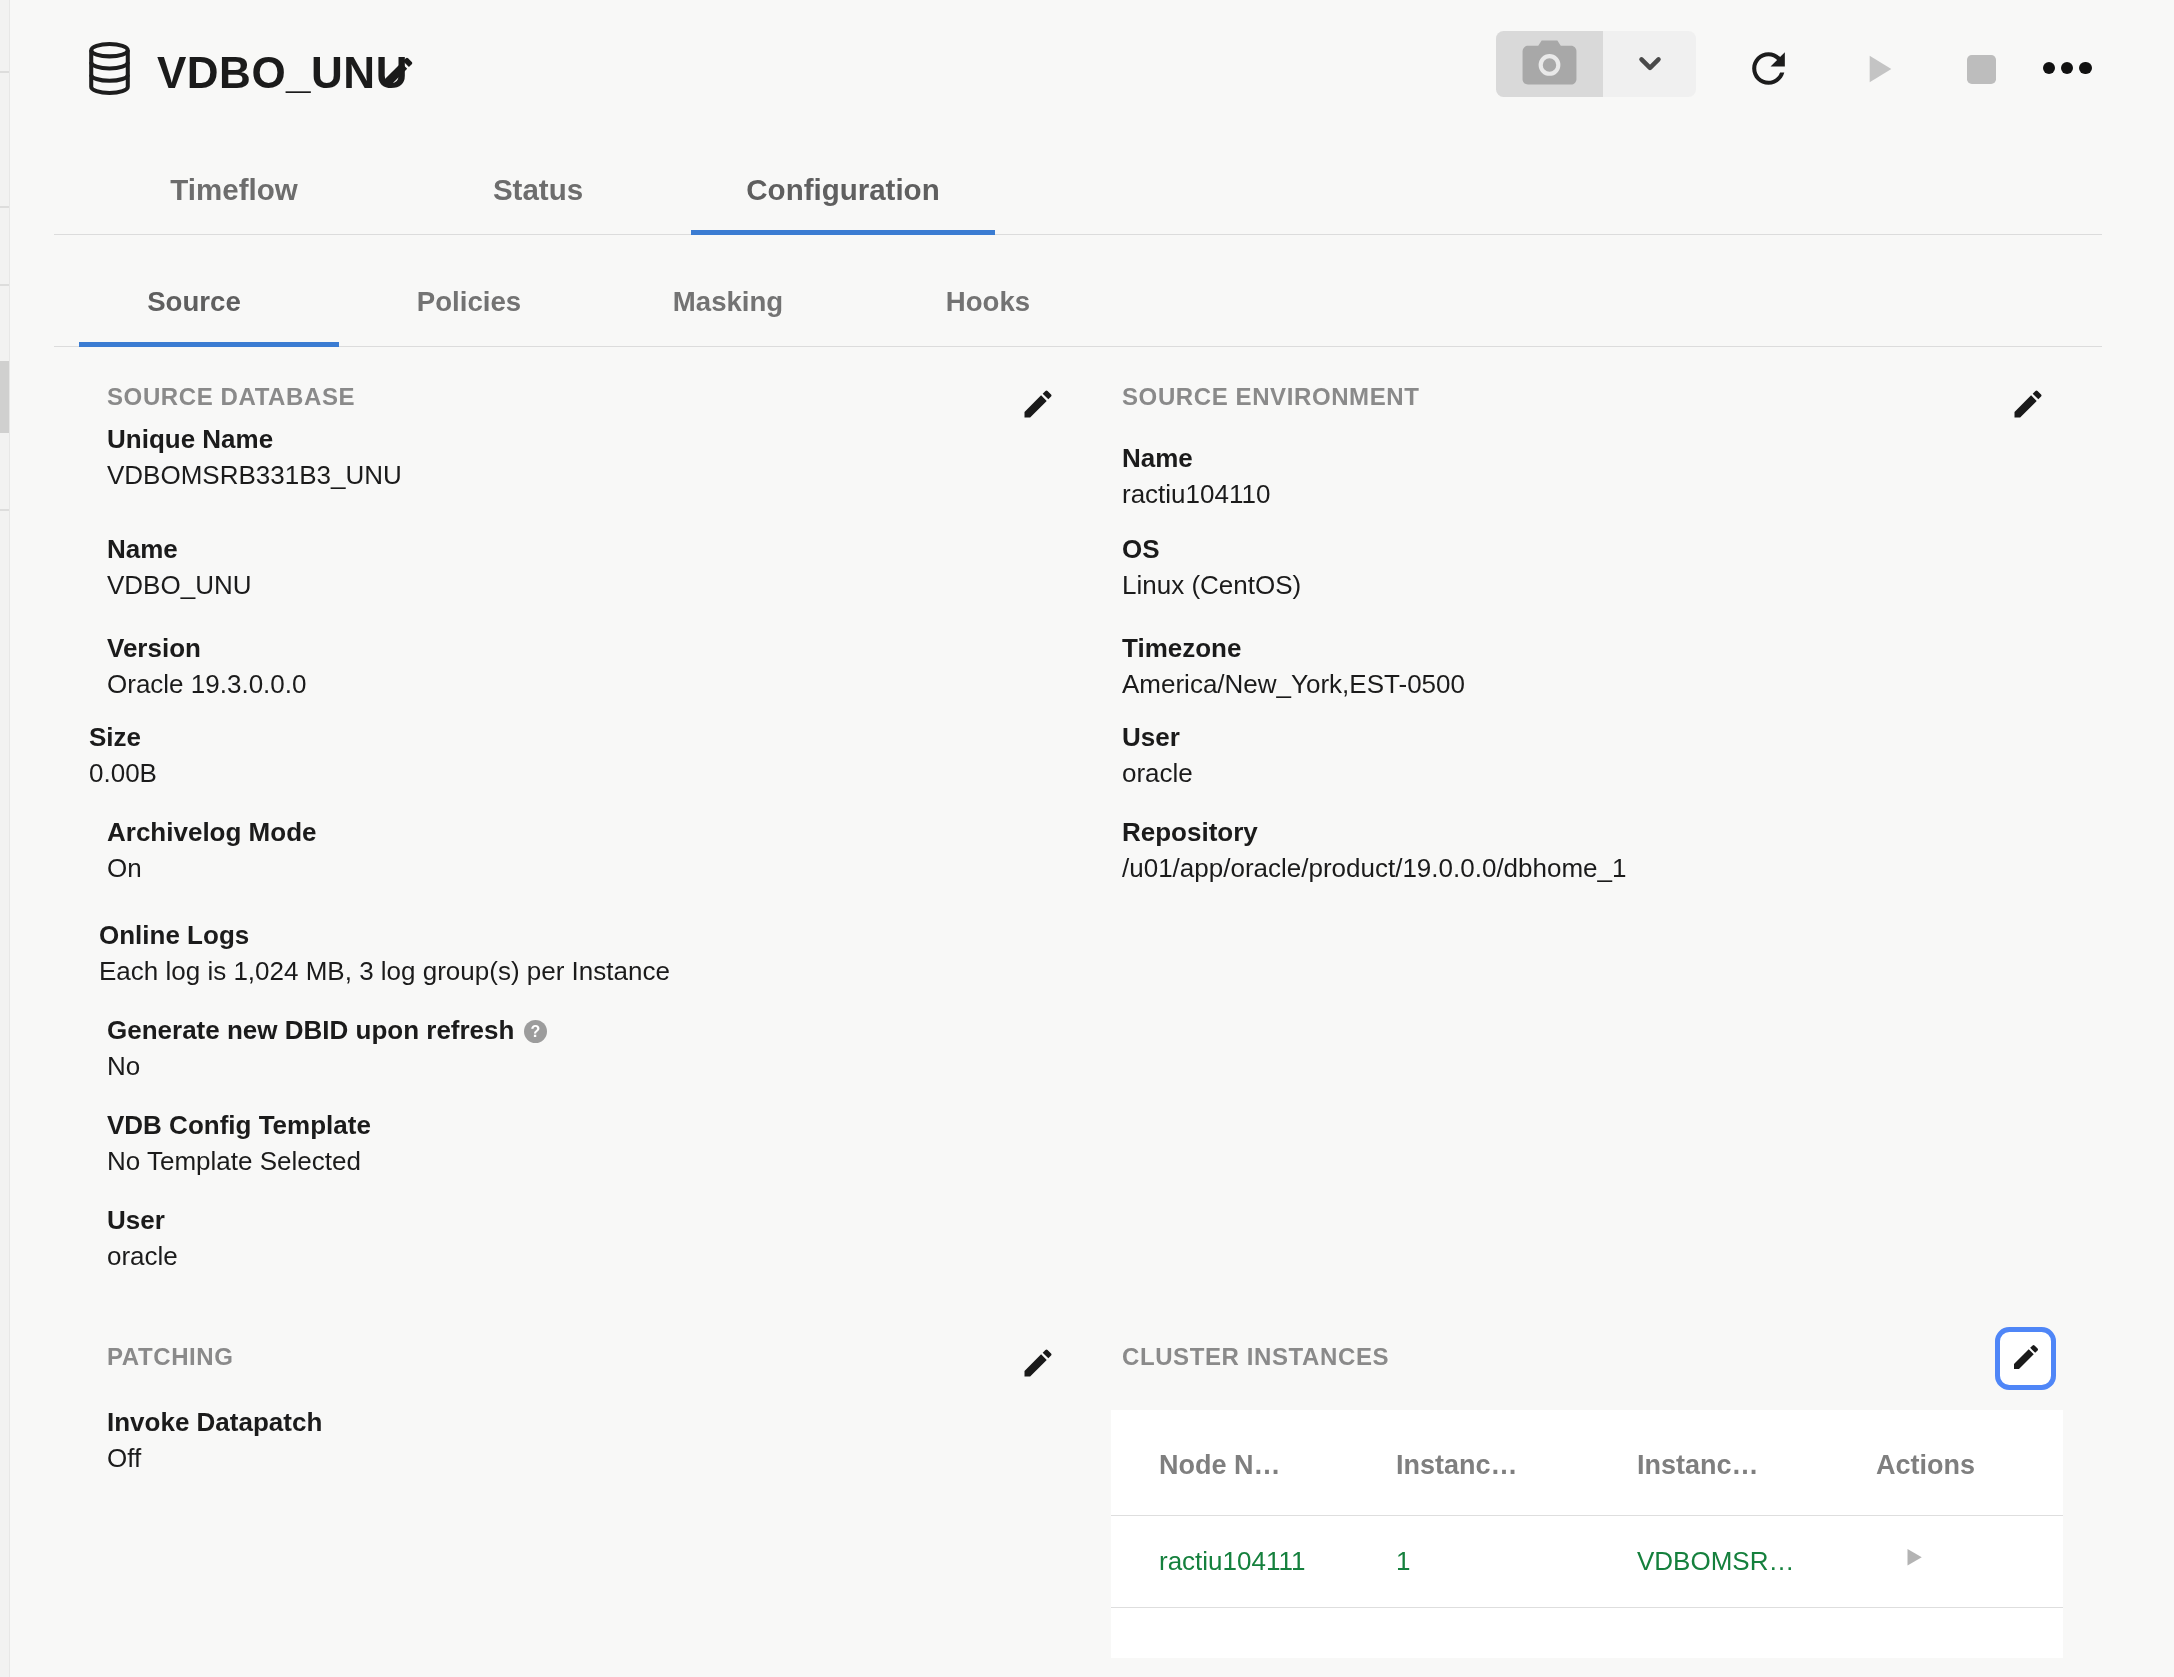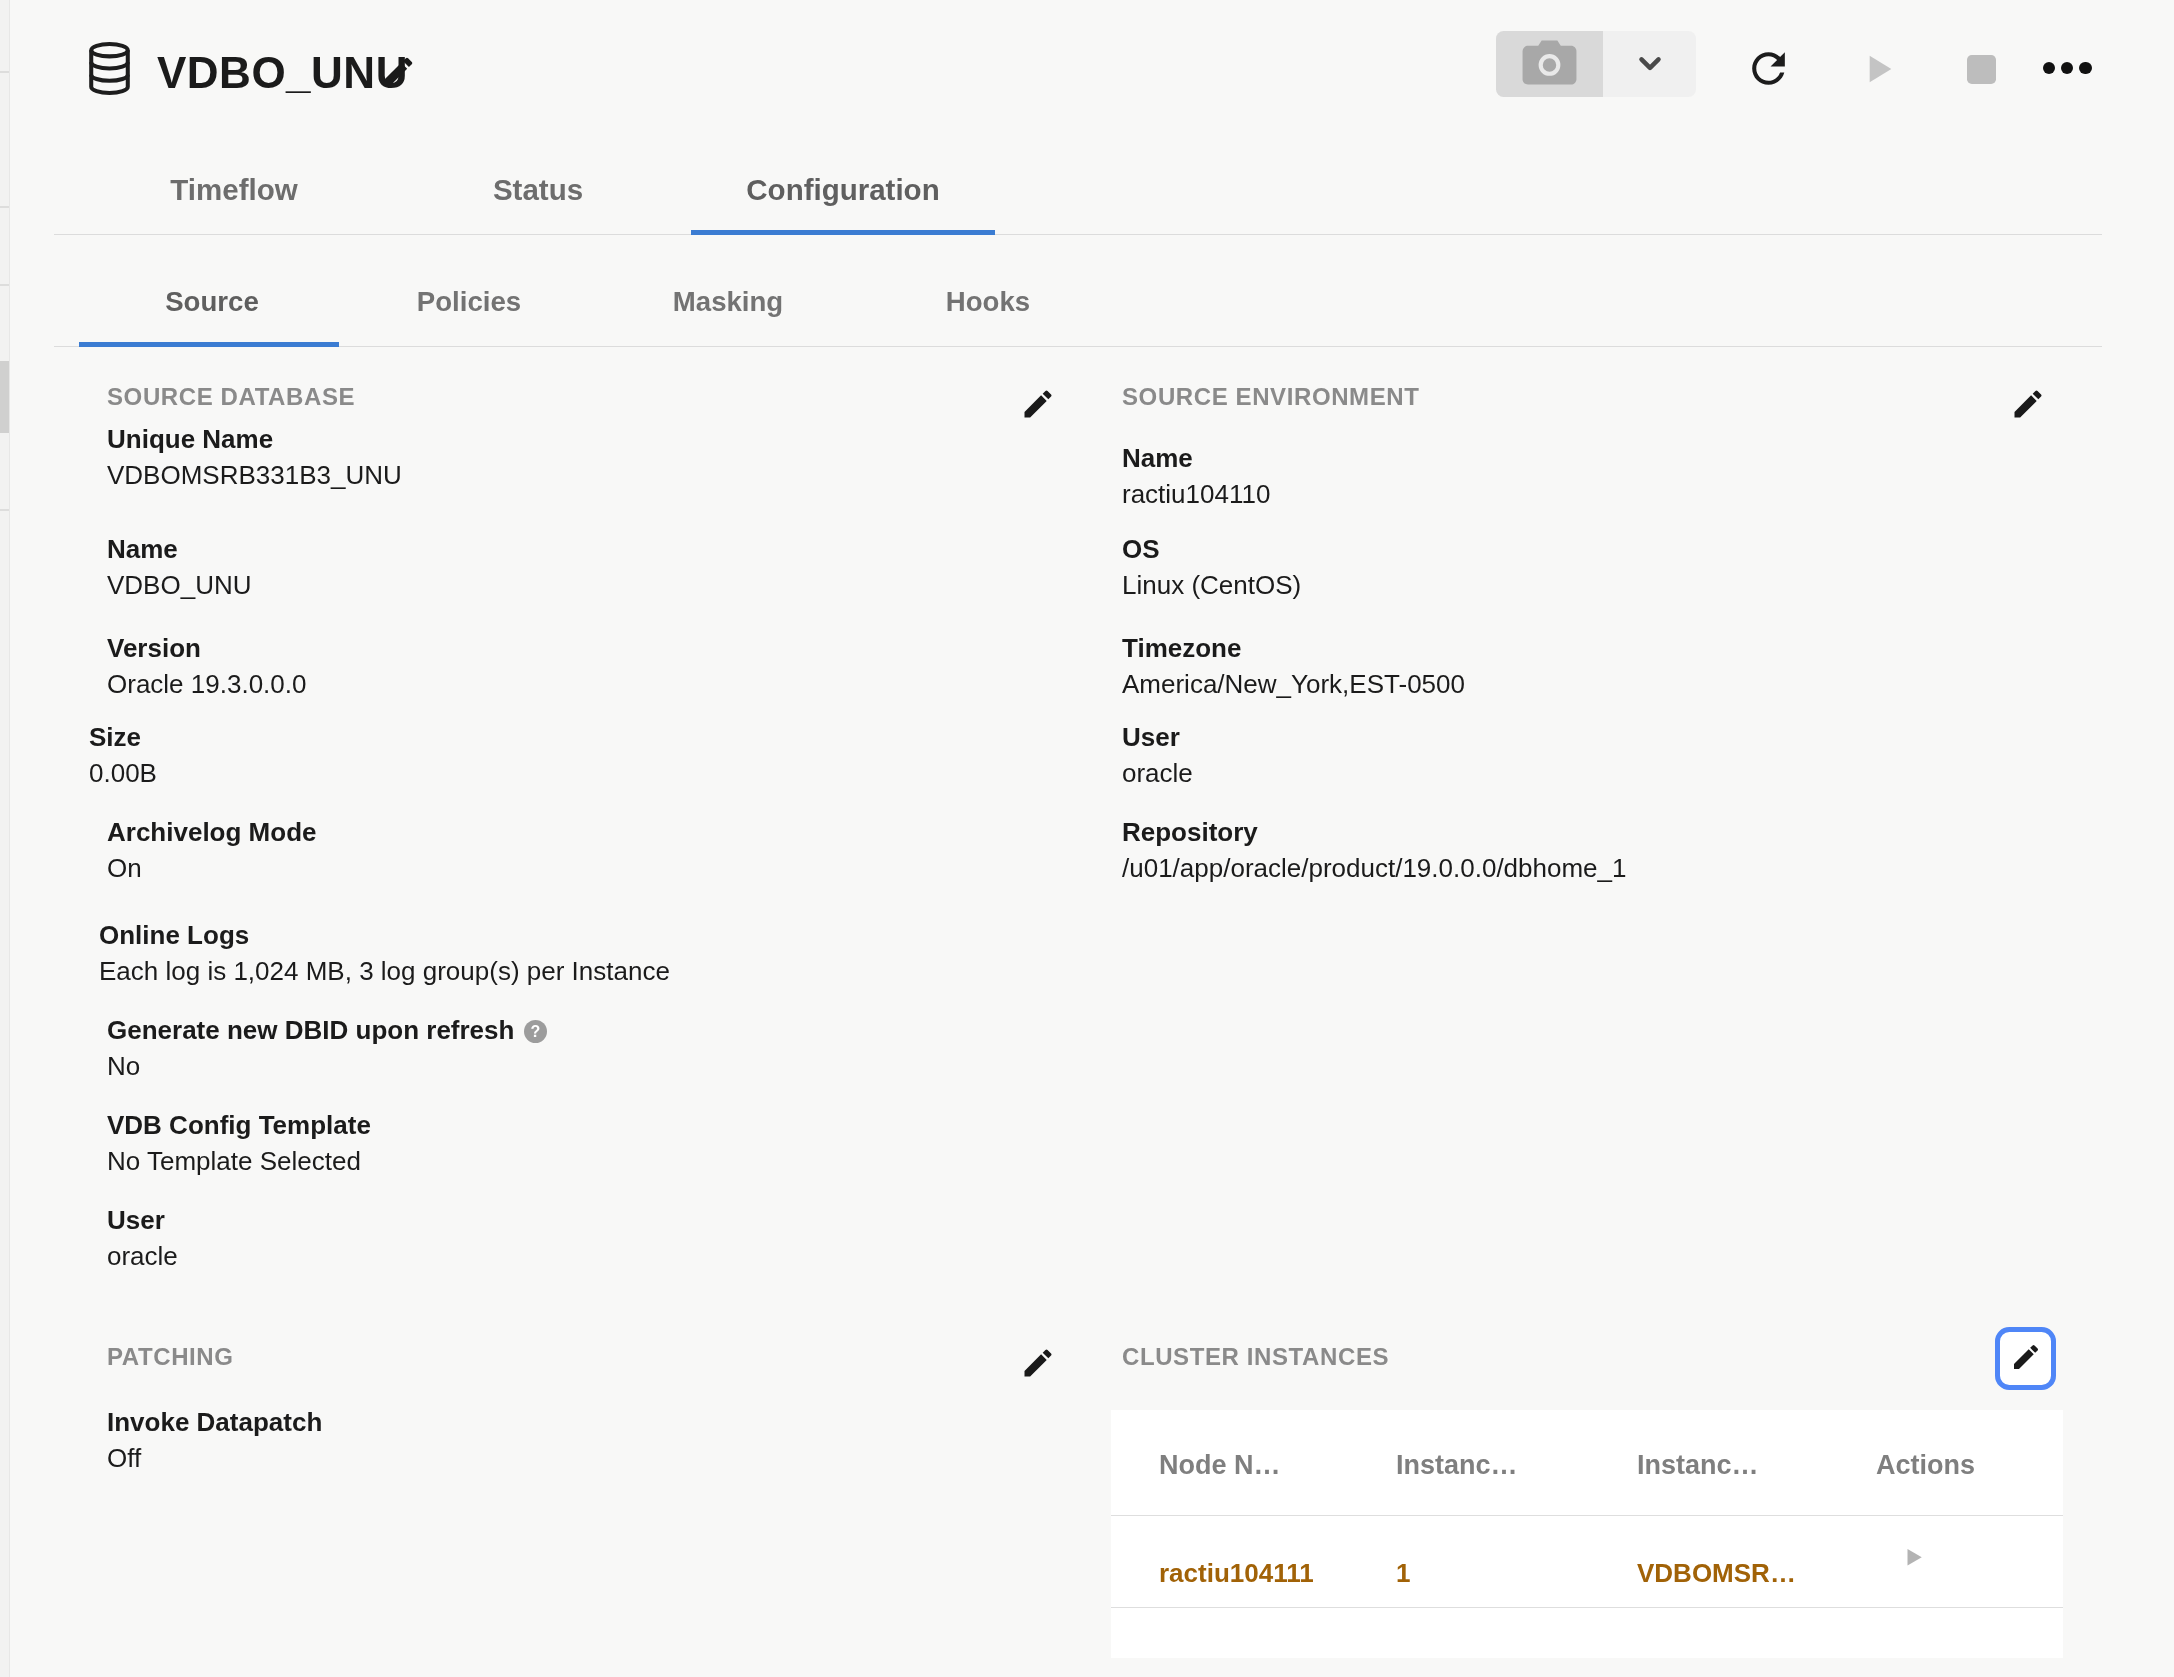--- a/index.html
+++ b/index.html
@@ -41,21 +41,21 @@
   .help{display:inline-block;width:23px;height:23px;border-radius:50%;background:#9c9c9c;color:#fff;font-size:16px;font-weight:bold;line-height:23px;text-align:center;margin-left:9.5px;vertical-align:1.9px;cursor:pointer;}
 
   
   .ring-btn{position:absolute;left:1995px;top:1327px;width:61px;height:63px;box-sizing:border-box;border:5.7px solid #4f86f7;border-radius:14.3px;background:#fff;display:flex;align-items:center;justify-content:center;cursor:pointer;}
 
   
   .table-card{position:absolute;left:1111px;top:1410px;width:952px;height:248px;background:#fff;}
   .thead{position:relative;height:106px;border-bottom:1.9px solid #dedede;box-sizing:border-box;}
   .th{position:absolute;top:40px;font-size:27px;font-weight:600;color:#7f7f7f;line-height:30px;}
   .trow{position:relative;height:92px;border-bottom:1.9px solid #dedede;box-sizing:border-box;cursor:pointer;}
-  .td{position:absolute;top:42px;font-size:26px;color:#a16207;line-height:30px;font-weight:bold;}
+  .td{position:absolute;top:30px;font-size:26px;color:#15803d;line-height:30px;}
   .c1{left:48px;} .c2{left:285px;} .c3{left:526px;} .c4{left:765px;}
   .row-play{position:absolute;left:787px;top:27px;cursor:pointer;}
   .trow-empty{height:49px;}
 </style>
 </head>
 <body>
 
 <div class="stage">
 
   <div class="edge">
@@ -124,21 +124,21 @@
         <i></i>
       </span>
   </span>
 
   <div class="tab" style="left:82px">Timeflow</div>
   <div class="tab" style="left:386px">Status</div>
   <div class="tab" style="left:691px;color:#5f5f5f">Configuration</div>
   <div class="tabline"></div>
   <div class="tab-underline"></div>
 
-  <div class="subtab" style="left:82px;color:#5f5f5f">Source</div>
+  <div class="subtab" style="left:64px;color:#5f5f5f">Source</div>
   <div class="subtab" style="left:339px">Policies</div>
   <div class="subtab" style="left:598px">Masking</div>
   <div class="subtab" style="left:858px">Hooks</div>
   <div class="subtabline"></div>
   <div class="subtab-underline"></div>
 
   <div class="sec-title" style="left:107px;top:383px">SOURCE DATABASE</div>
   <span class="sec-edit" style="left:1020px;top:386px">
     <svg width="36" height="36" viewBox="0 0 24 24" fill="#1a1a1a">
         <path d="M3 17.25V21h3.75L17.81 9.94l-3.75-3.75L3 17.25zM20.71 7.04c.39-.39.39-1.02 0-1.41l-2.34-2.34a.9959.9959 0 0 0-1.41 0l-1.83 1.83 3.75 3.75 1.83-1.83z"></path>

